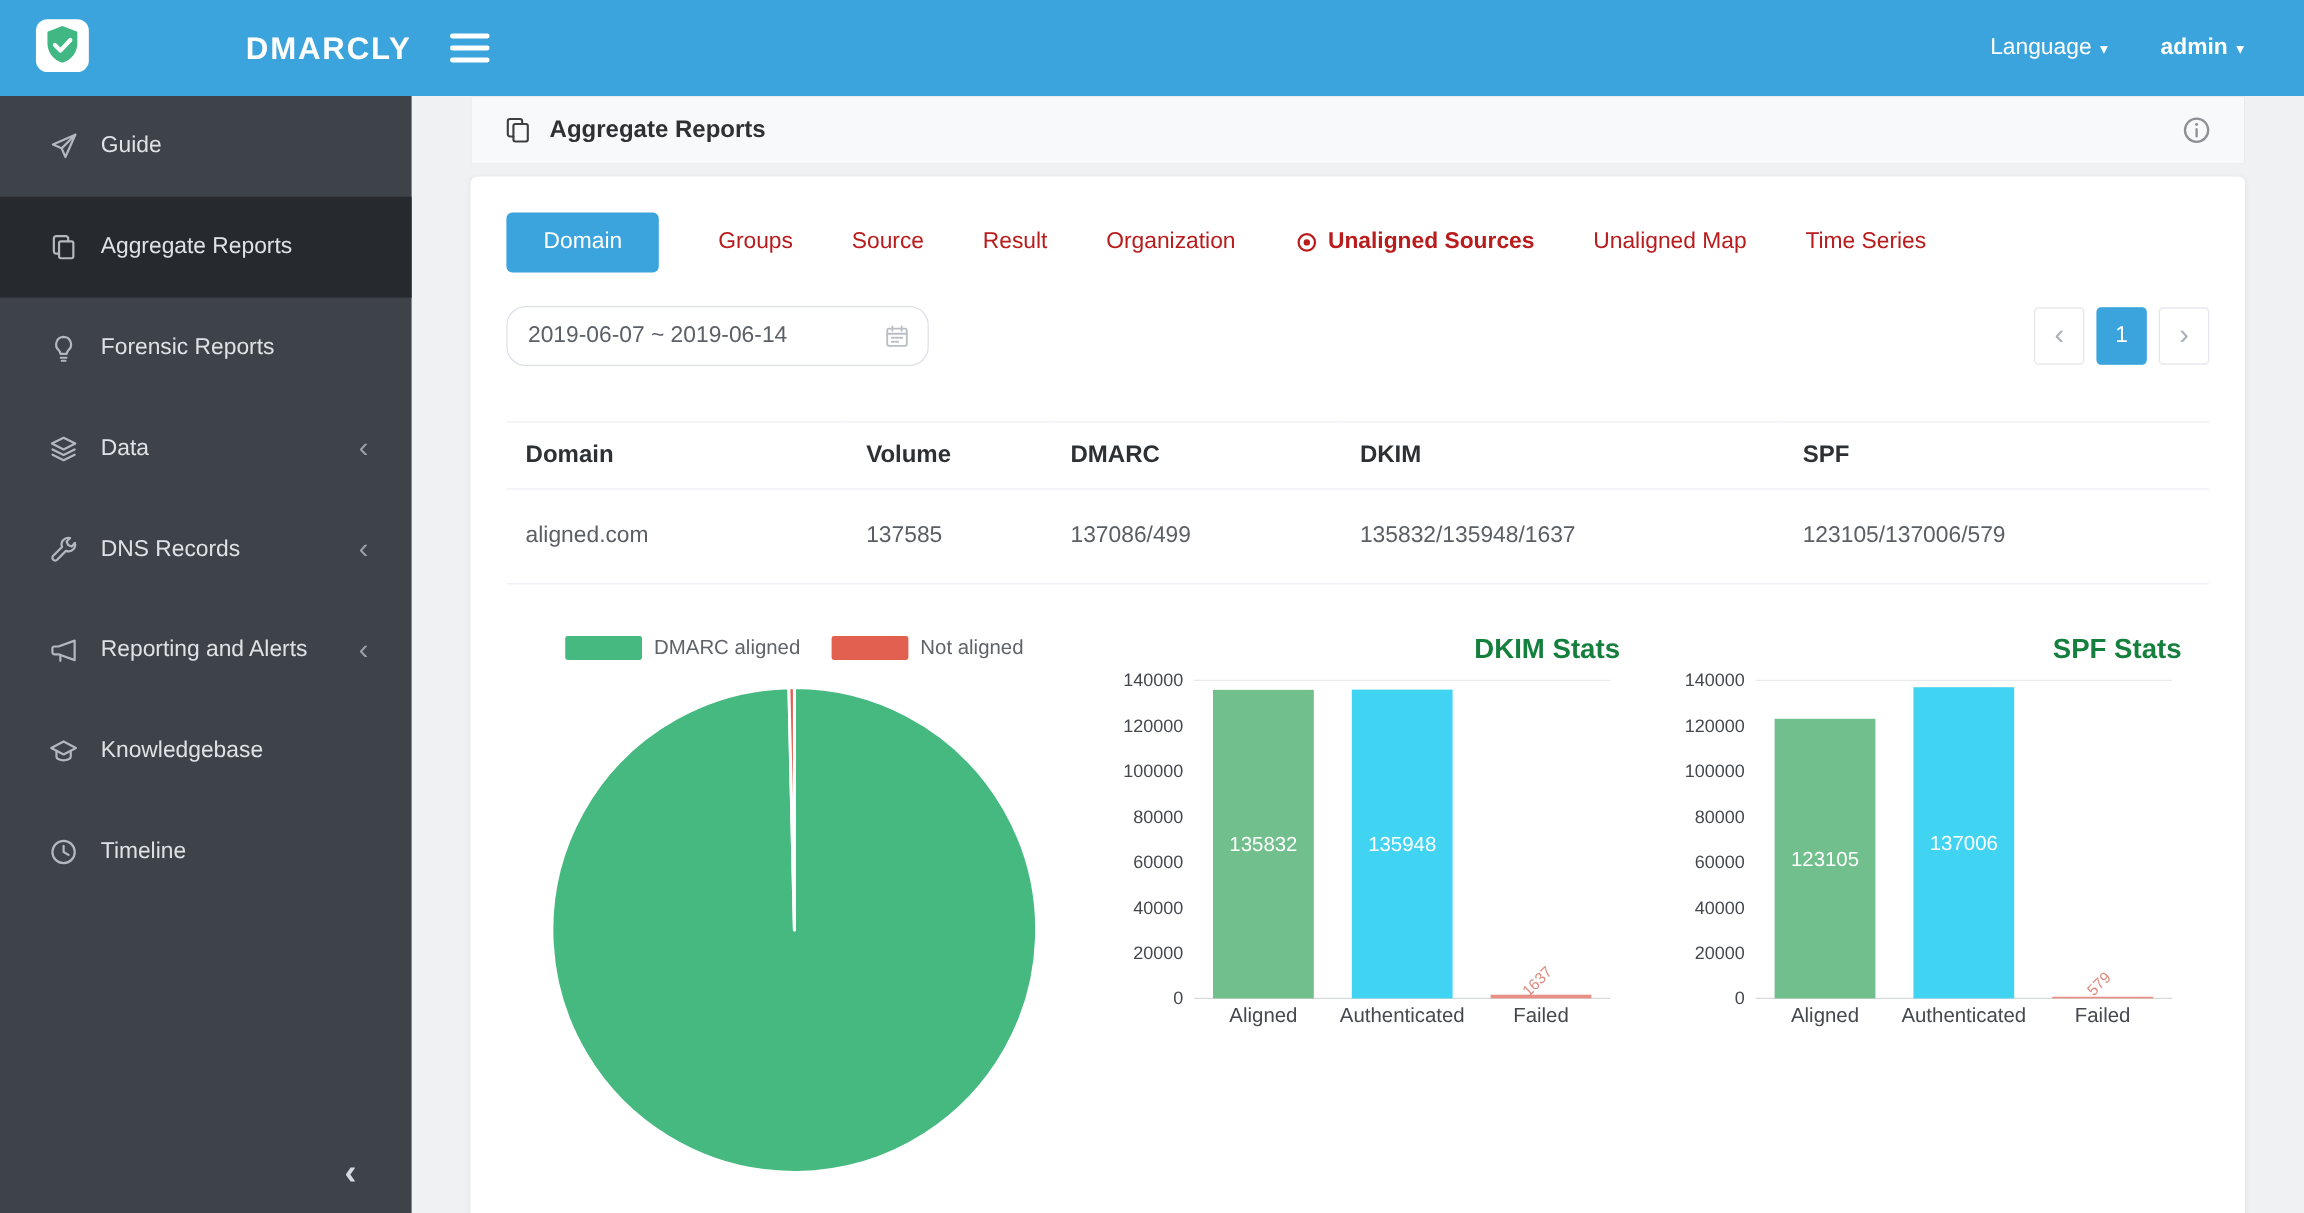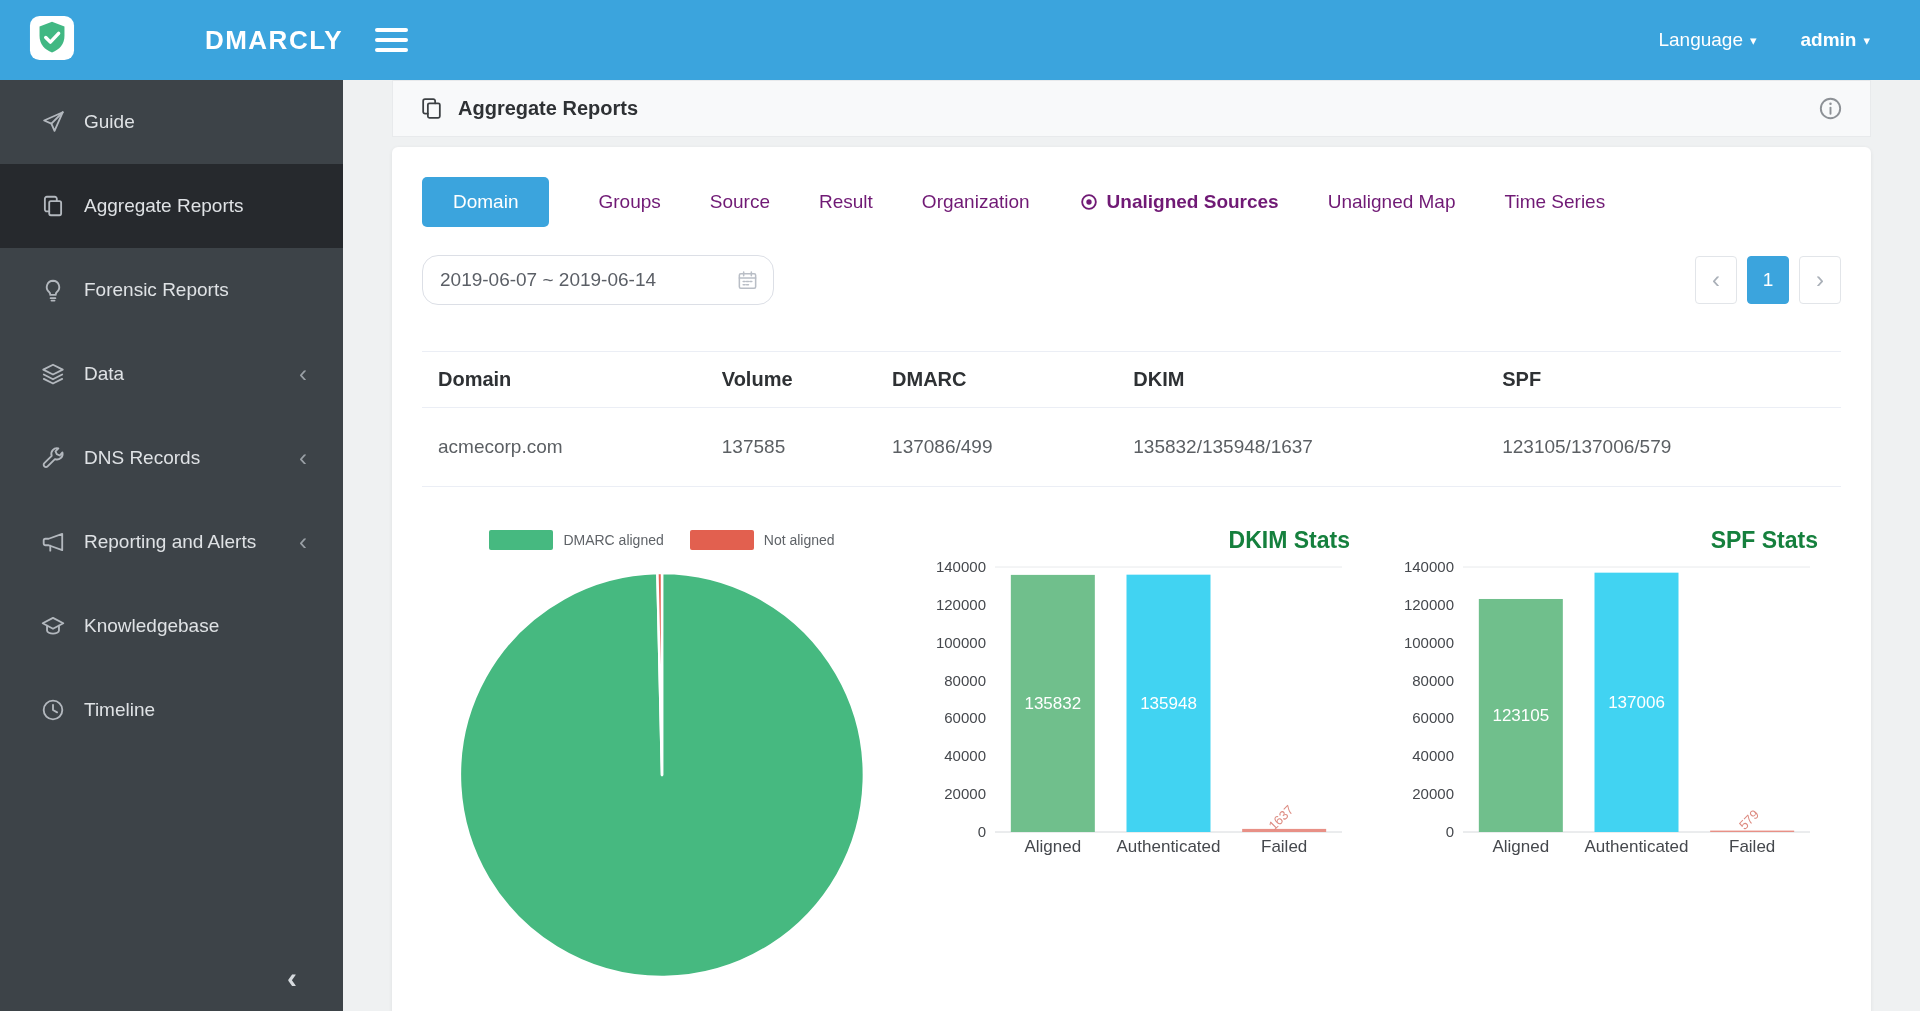--- a/index.html
+++ b/index.html
@@ -43,21 +43,21 @@
   .doc-icon { width: 25px; height: 25px; color: #3c4043; }
   .doc-icon svg { width: 25px; height: 25px; display: block; }
   .page-title { font-size: 20px; font-weight: bold; color: #2e3134; }
   .info-btn { margin-left: auto; width: 27px; height: 27px; color: #8d9196; cursor: pointer; }
   .info-btn svg { width: 27px; height: 27px; display: block; }
 
   .card { margin-top: 10px; background: #fff; border-radius: 6px; box-shadow: 0 1px 4px rgba(0,0,0,.07); padding: 30px 30px 36px; }
 
   
   .tabs { display: flex; align-items: center; gap: 49px; }
-  .tab { font-size: 19px; color: #701a75; cursor: pointer; display: flex; align-items: center; gap: 8px; white-space: nowrap; }
+  .tab { font-size: 19px; color: #b91c1c; cursor: pointer; display: flex; align-items: center; gap: 8px; white-space: nowrap; }
   .tab.active { background: #3ba4dd; color: #fff; padding: 14px 31px; border-radius: 5px; }
   .tab.emphasized { font-weight: bold; }
   .tab-icon { width: 20px; height: 20px; }
   .tab-icon svg { width: 20px; height: 20px; display: block; }
 
   
   .controls { margin-top: 28px; display: flex; align-items: center; }
   .datepicker { width: 352px; height: 50px; border: 1px solid #dcdfe6; border-radius: 16px; background: #fff; display: flex; align-items: center; padding: 0 14px 0 17px; font-size: 19px; color: #5b5f66; cursor: pointer; }
   .cal-icon { margin-left: auto; width: 23px; height: 23px; color: #b9bec6; }
   .cal-icon svg { width: 23px; height: 23px; display: block; }
@@ -72,21 +72,21 @@
   th:nth-child(1), td:nth-child(1) { width: 20%; }
   th:nth-child(2), td:nth-child(2) { width: 12%; }
   th:nth-child(3), td:nth-child(3) { width: 17%; }
   th:nth-child(4), td:nth-child(4) { width: 26%; }
   th:nth-child(5), td:nth-child(5) { width: 25%; }
 
   
   .charts { display: flex; align-items: flex-start; margin-top: 40px; }
   .pie-block { width: 480px; flex: none; display: flex; flex-direction: column; align-items: center; }
   .legend { display: flex; align-items: center; gap: 26px; height: 26px; }
-  .legend-item { display: flex; align-items: center; gap: 10px; font-size: 14px; color: #5f6368; }
+  .legend-item { display: flex; align-items: center; gap: 10px; font-size: 17px; color: #5f6368; }
   .legend-swatch { width: 64px; height: 20px; border-radius: 2px; }
   .pie-block svg { margin-top: 14px; display: block; }
   .bar-block { width: 440px; flex: none; }
   .bar-dkim { margin-left: 8px; }
   .bar-spf { margin-left: 28px; }
   .bar-title { padding-left: 77px; text-align: right; font-size: 23px; font-weight: bold; color: #15803d; height: 26px; line-height: 26px; }
   .bar-block svg { display: block; }
 </style>
 </head>
 <body>
@@ -283,21 +283,21 @@
             <tr>
               <th>Domain</th>
               <th>Volume</th>
               <th>DMARC</th>
               <th>DKIM</th>
               <th>SPF</th>
             </tr>
           </thead>
         <tbody>
             <tr>
-              <td>acmecorp.com</td>
+              <td>aligned.com</td>
               <td>137585</td>
               <td>137086/499</td>
               <td>135832/135948/1637</td>
               <td>123105/137006/579</td>
             </tr>
           </tbody>
       </table>
 
       <div class="charts">
         <div class="pie-block">

